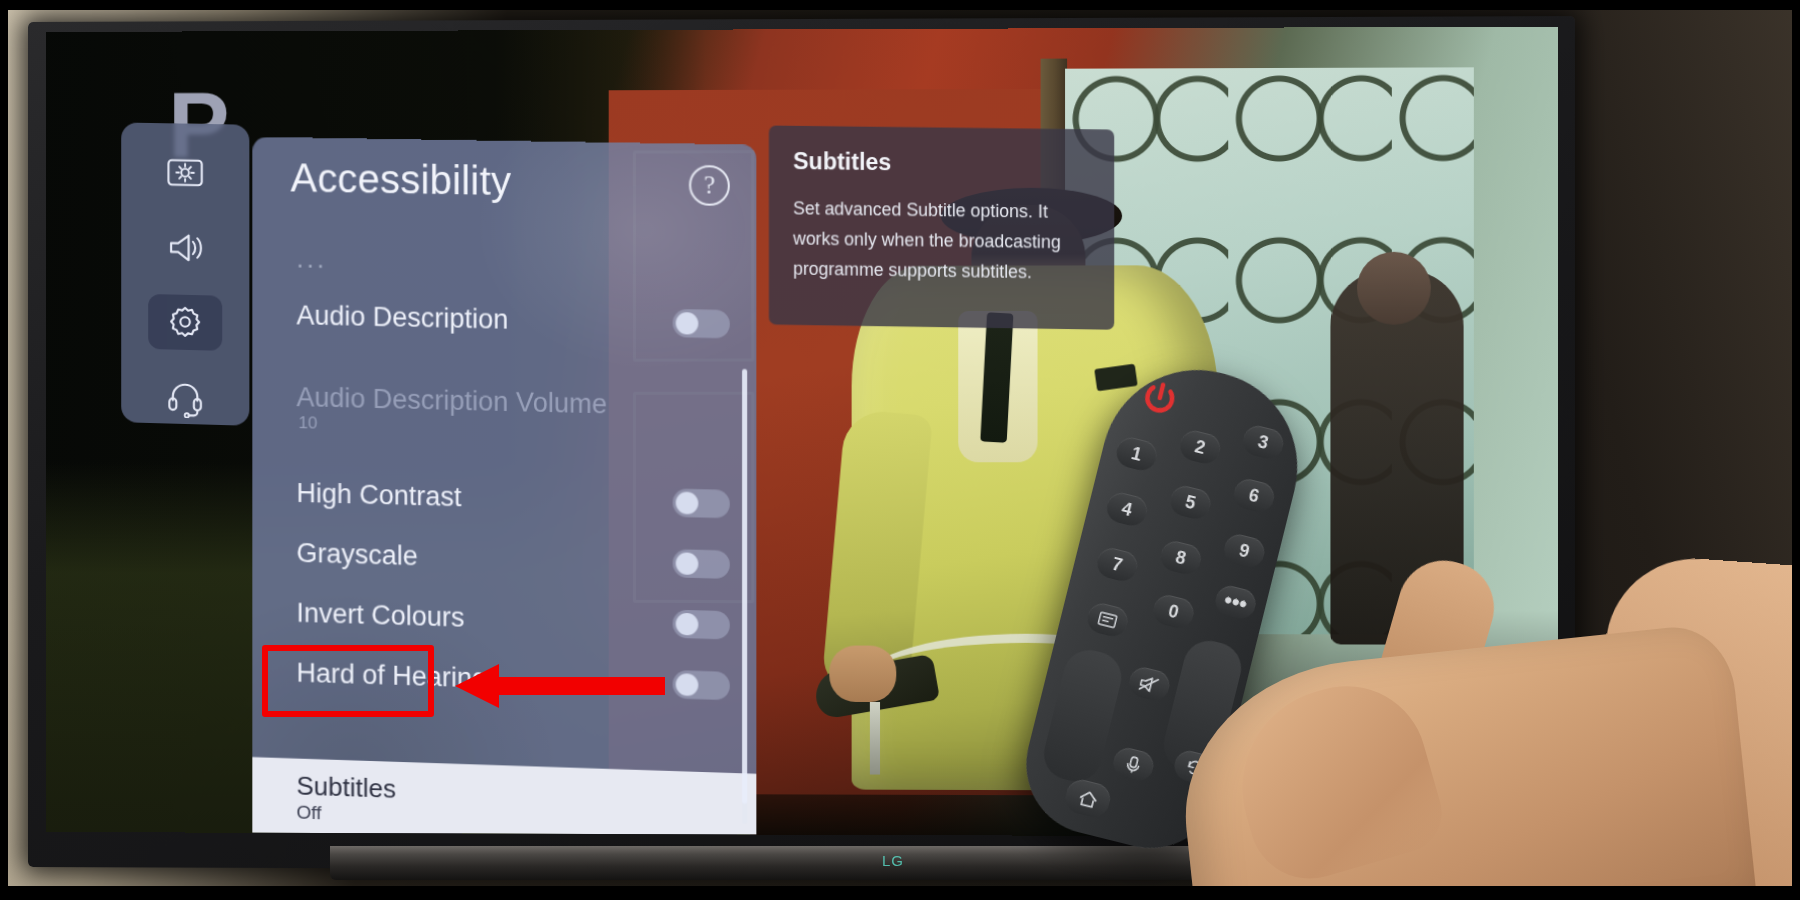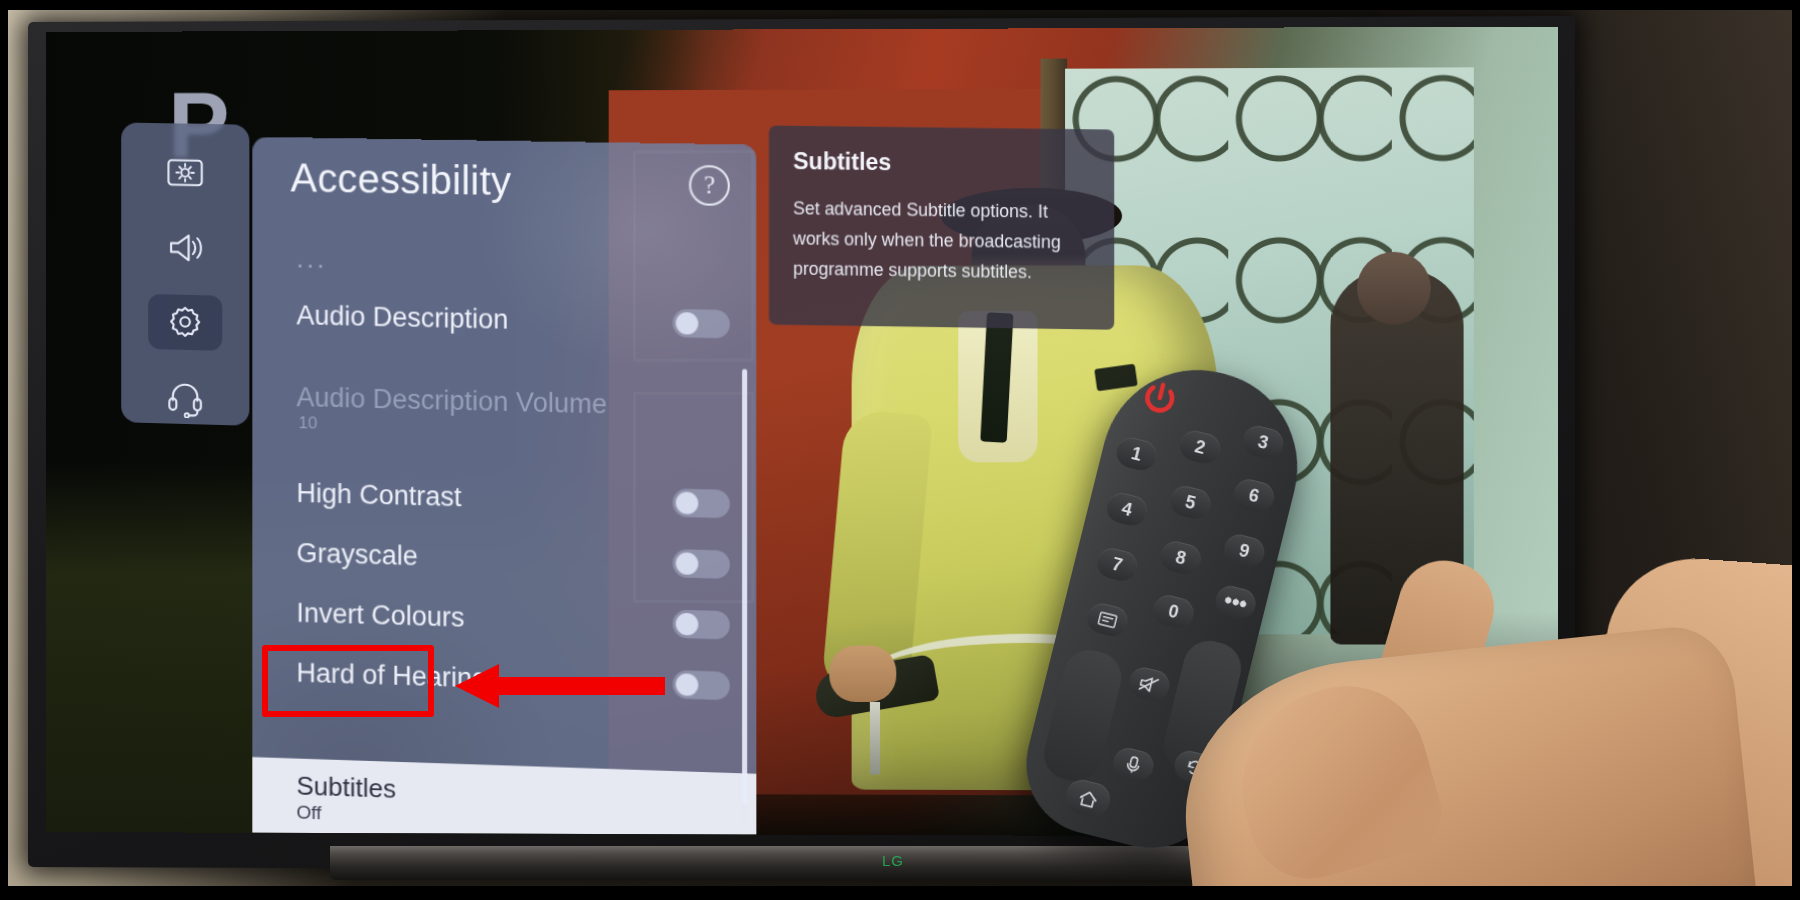--- a/index.html
+++ b/index.html
@@ -44,21 +44,21 @@
   }
   .tv-stand-bar {
     position: absolute; left: 330px; top: 846px; width: 1060px; height: 34px;
     background: linear-gradient(180deg,#6e6a66 0%, #4a4744 24%, #2a2826 60%, #141312 100%);
     border-radius: 0 0 6px 6px;
     transform: perspective(2600px) rotateY(-1.35deg);
     transform-origin: left center;
   }
   .lg-logo {
     position: absolute; left: 882px; top: 852px;
-    font-size: 15px; letter-spacing: 1px; color: #22c55e; opacity: .75;
+    font-size: 15px; letter-spacing: 1px; color: #5eead4; opacity: .75;
     font-family: "Liberation Sans", sans-serif;
   }
 
   
   .video {
     position: absolute; left: 0; top: 0; width: 1492px; height: 800px;
     background:
       
       linear-gradient(to bottom, rgba(0,0,0,0) 72%, rgba(4,6,3,0.92) 100%),
       

